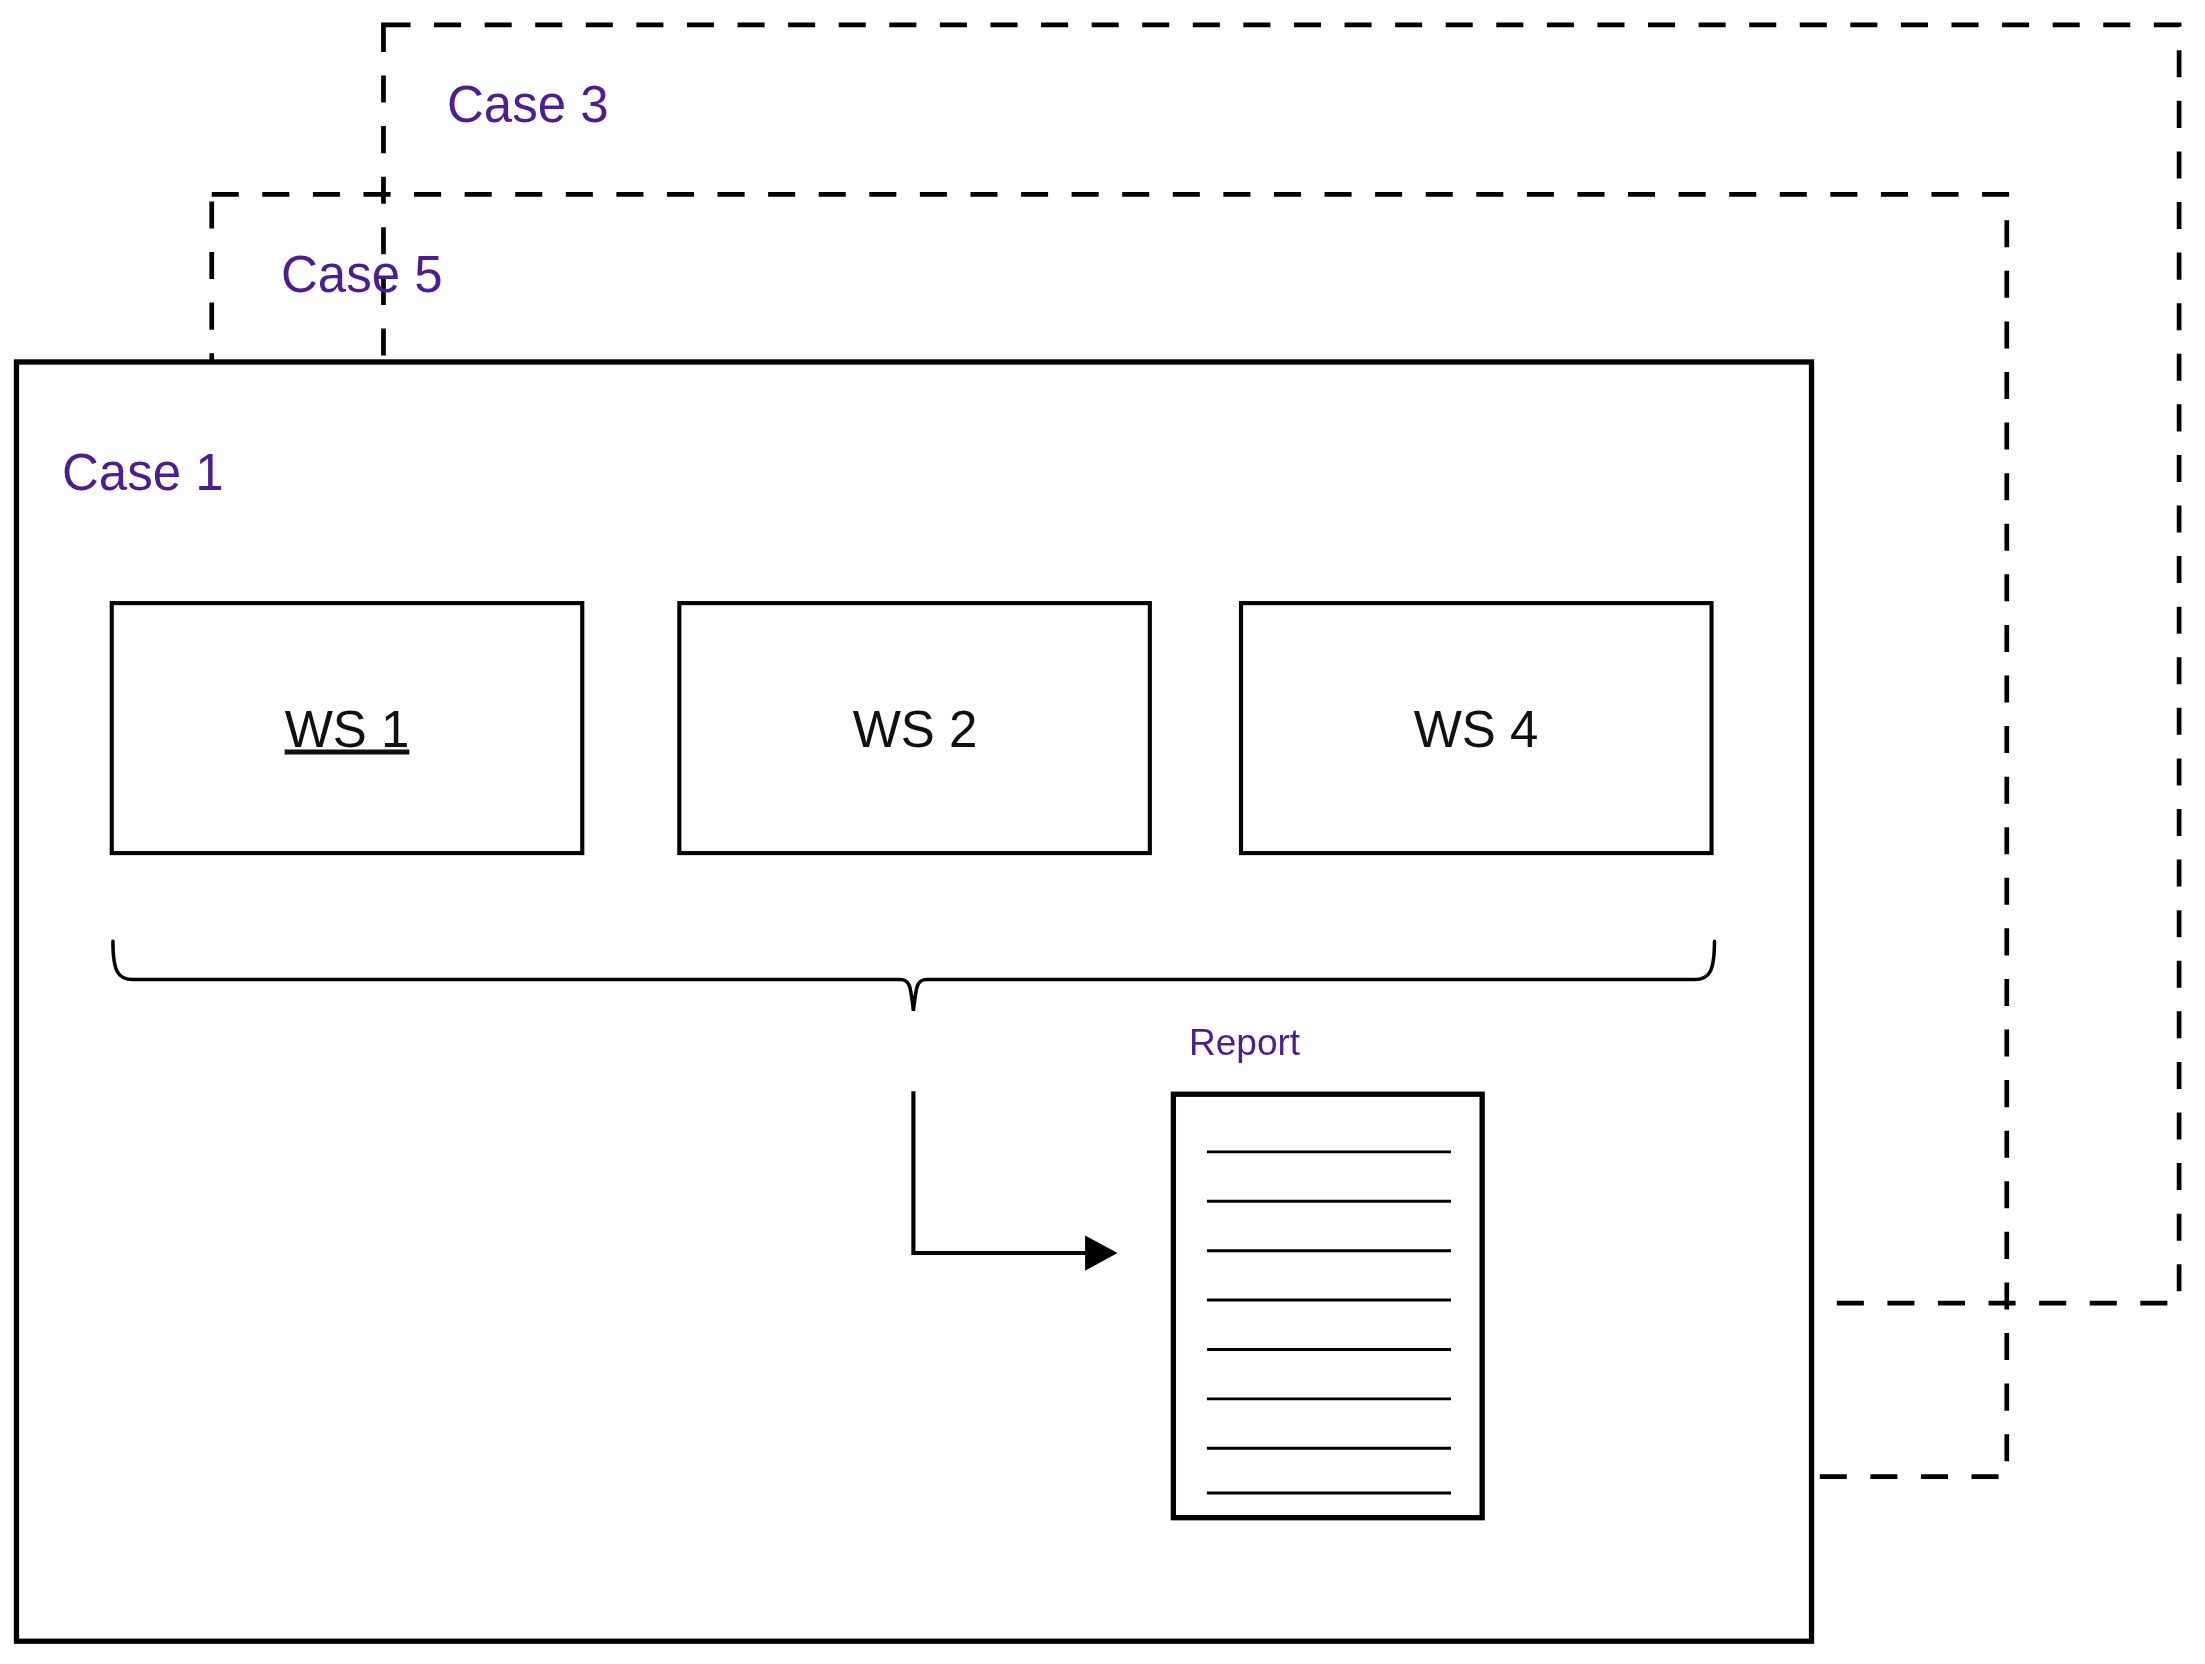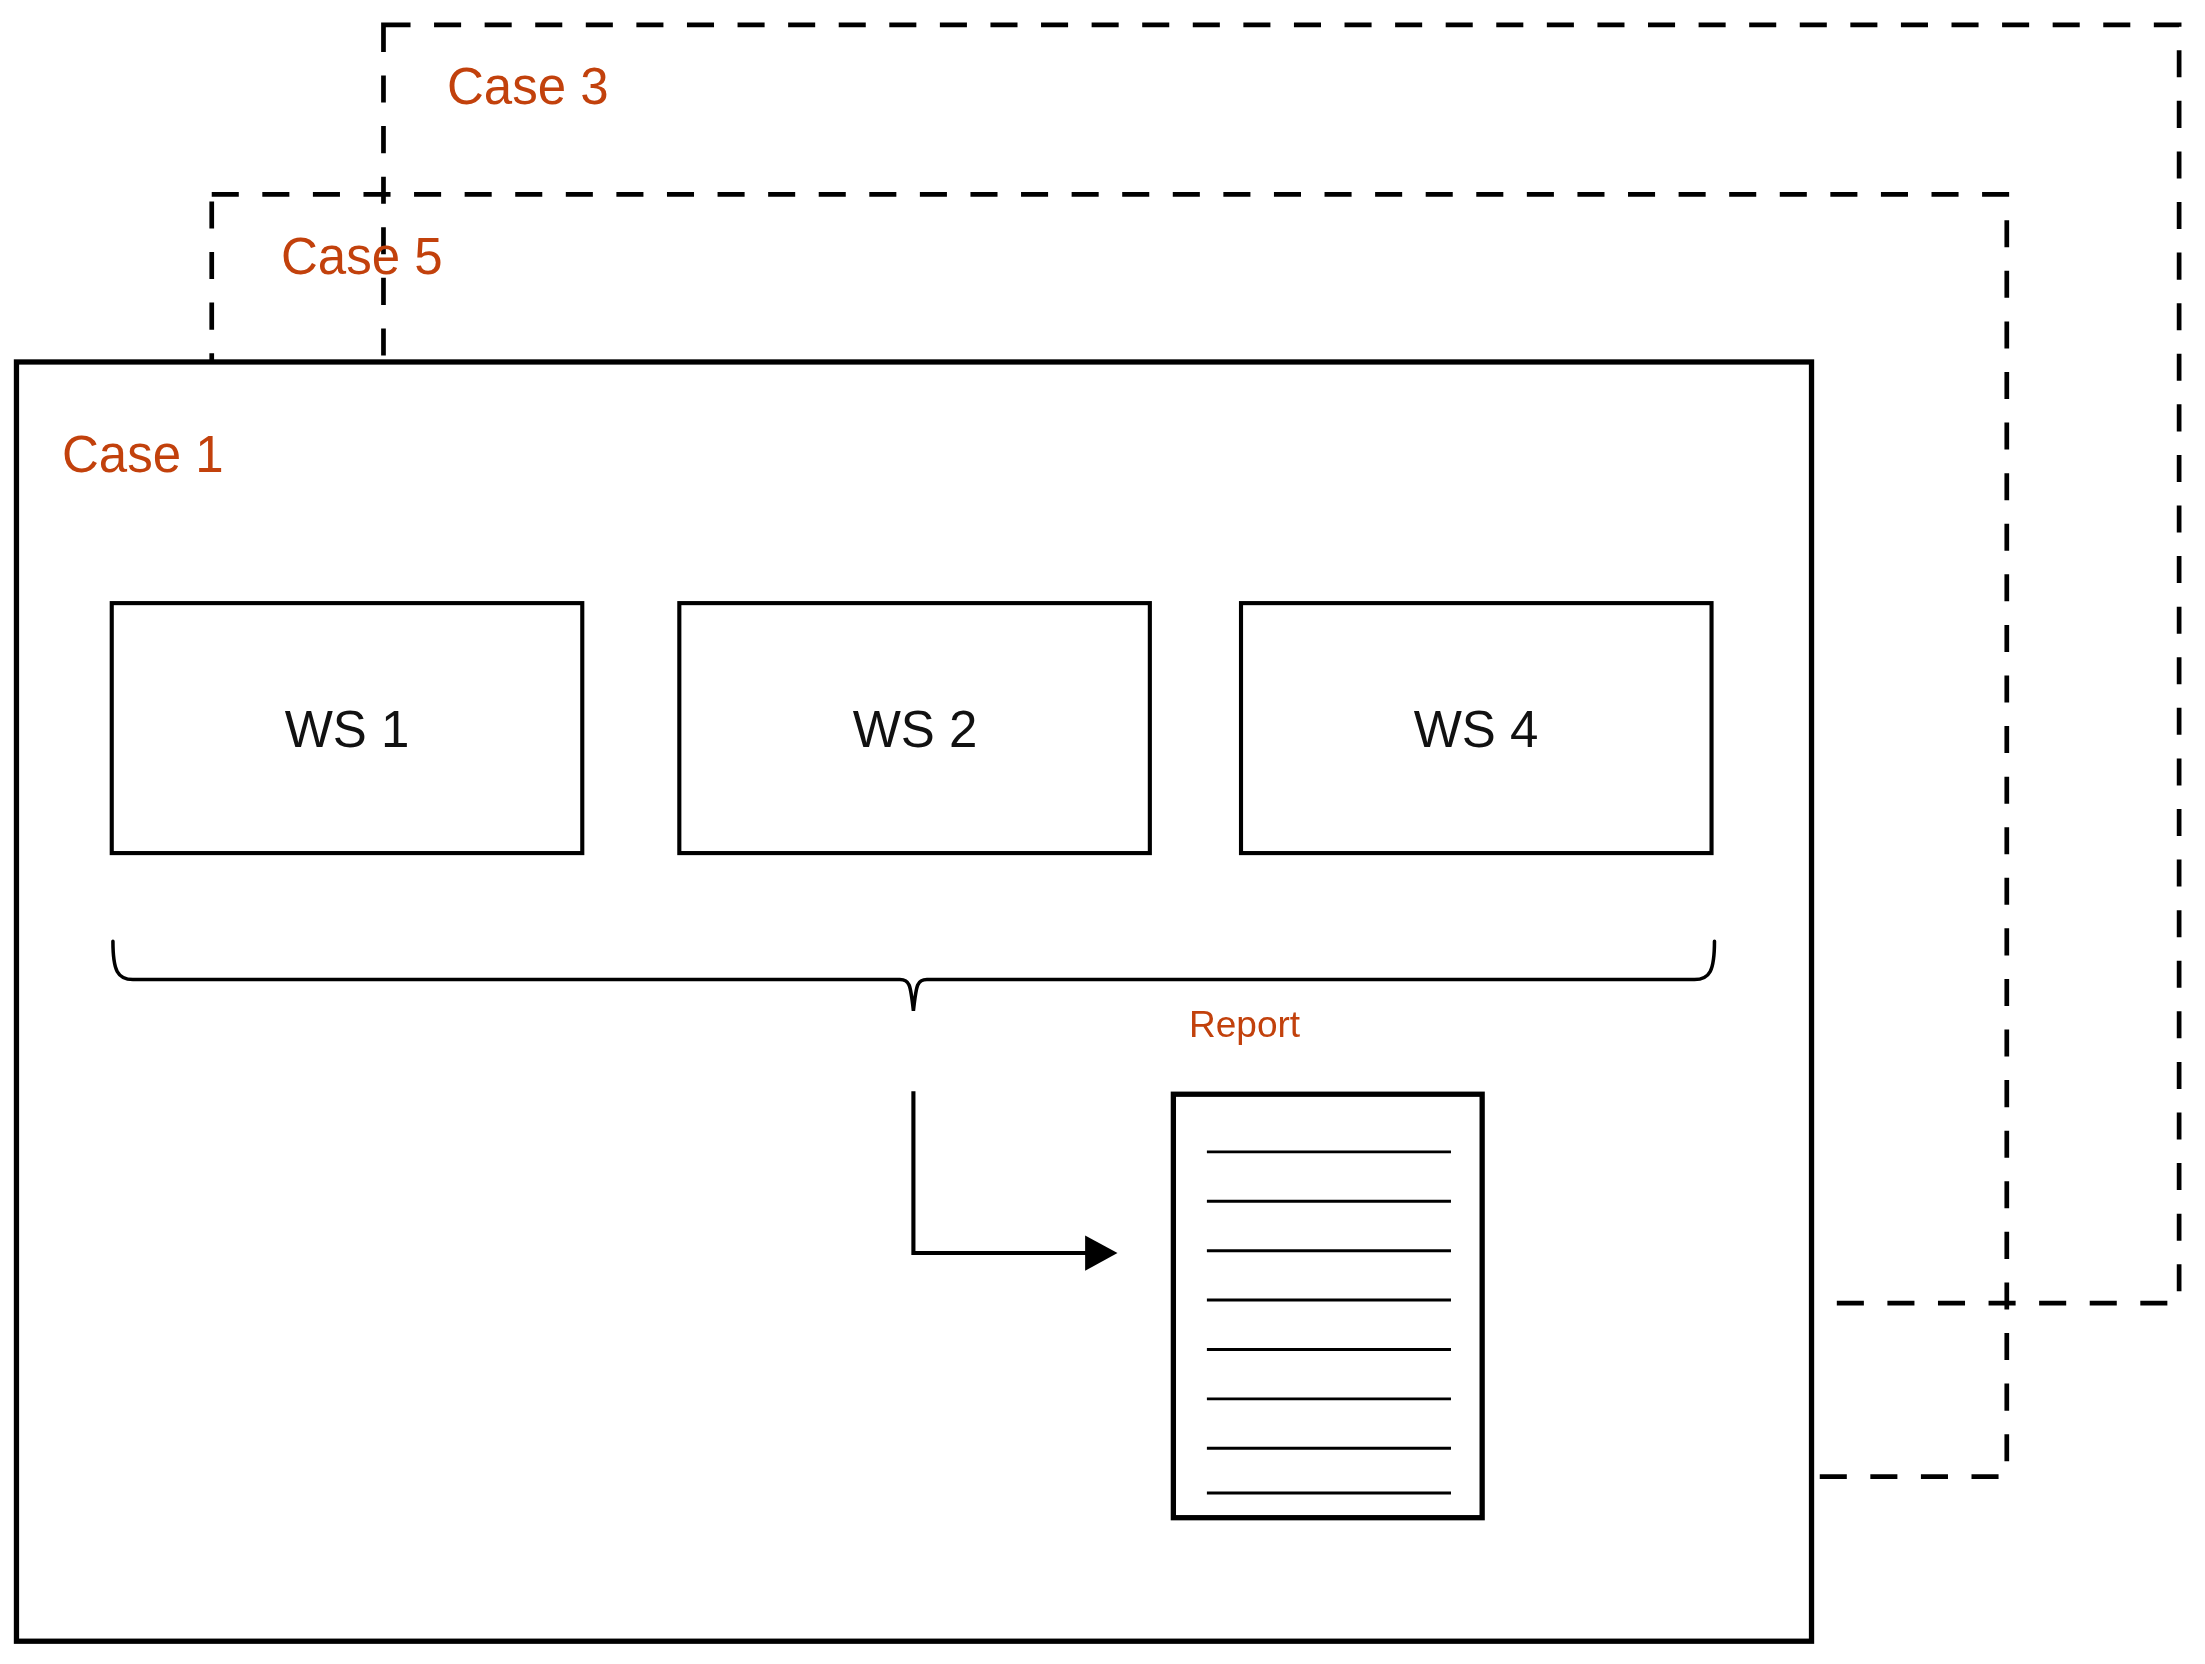--- a/index.html
+++ b/index.html
@@ -1,29 +1,29 @@
 <!DOCTYPE html>
 <html style="font-size:9.4px"><head>
 <meta charset="utf-8">
 <style>
   html,body{margin:0;padding:0;background:#ffffff;}
   body{width:2205px;height:1665px;position:relative;overflow:hidden;
        font-family:"Liberation Sans",sans-serif;color:#000;}
   .stage{position:absolute;inset:0;width:2205px;height:2253px;}
   svg.canvas{position:absolute;left:0;top:0;width:2205px;height:1665px;}
 
-  .lbl{position:absolute;white-space:nowrap;color:#c2410c;line-height:1;}
+  .lbl{position:absolute;white-space:nowrap;color:#4c1d95;line-height:1;margin-top:18px;}
   #case3-label{left:447px;  top:61px;  font-size:51px;}
   #case2-label{left:281px;  top:231px;  font-size:51px;}
   #case1-label{left:62px;  top:429px;  font-size:51px;}
   #report-label{left:1189px;top:1006px; font-size:37px;}
 
   .ws-label{position:absolute;white-space:nowrap;font-size:51px;color:#111;
             transform:translate(-50%,-50%);}
-  #ws1-label{left:347px;  top:729px;}
+  #ws1-label{left:347px;  top:729px;text-decoration:underline;}
   #ws2-label{left:915px; top:729px;}
   #ws3-label{left:1476px; top:729px;}
 </style>
 </head>
 <body>
 
 <div class="stage">
 
   <svg class="canvas" viewBox="0 0 3749 2830" xmlns="http://www.w3.org/2000/svg">
 

